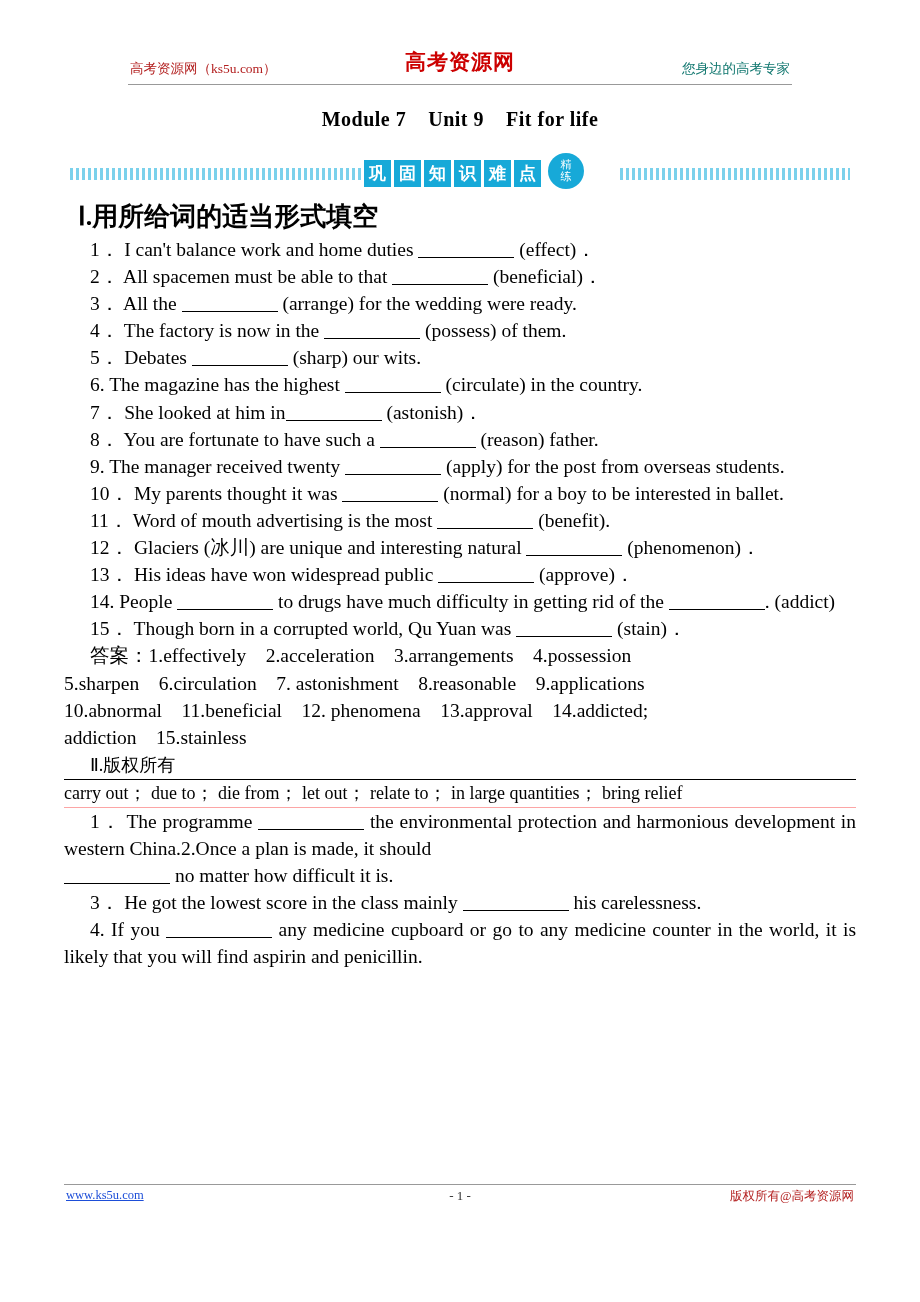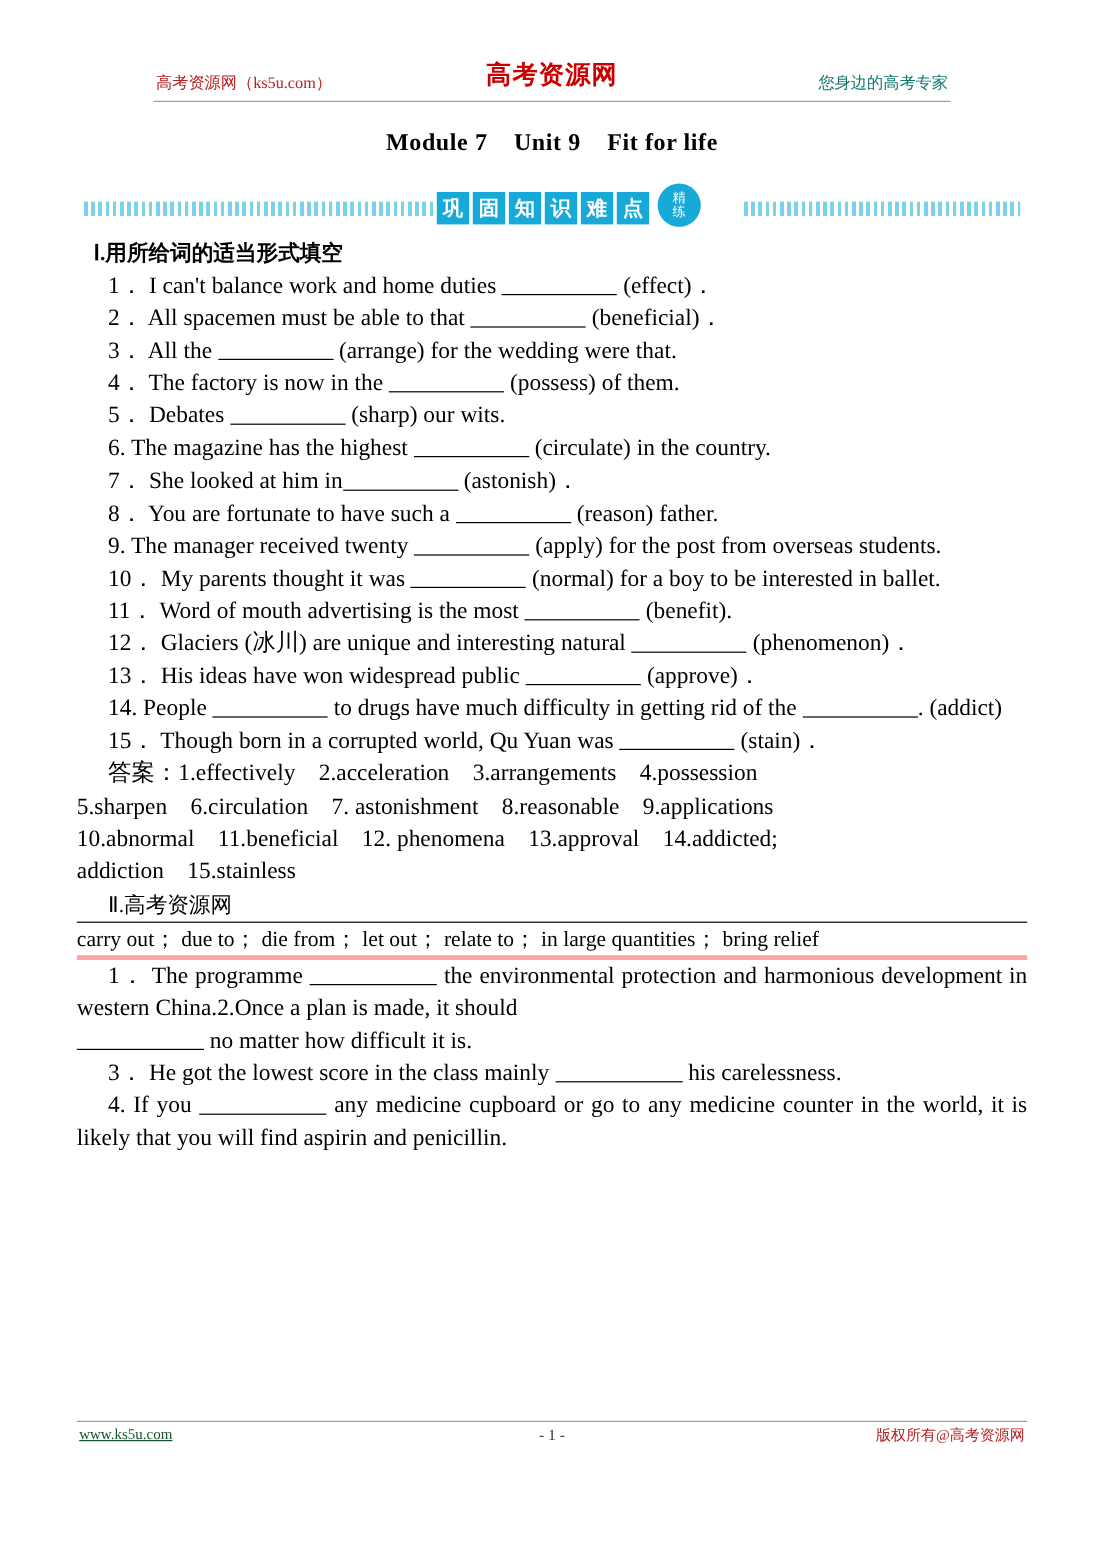--- a/index.html
+++ b/index.html
@@ -121,21 +121,21 @@
     align-items: center;
     justify-content: center;
     flex-direction: column;
     line-height: 1.05;
     margin-left: 4px;
     margin-top: -4px;
   }
 
   
   .section-head {
-    font-size: 18px;
+    font-size: 26px;
     font-weight: bold;
     margin: 2px 0 2px 14px;
   }
   .q {
     font-size: 19.5px;
     line-height: 1.39;
     margin: 0;
     text-indent: 0;
   }
   .q.ind {
@@ -155,21 +155,21 @@
   .blank.lg { width: 106px; }
   .ans {
     font-size: 19.5px;
     line-height: 1.39;
     margin: 0;
   }
   .ans.ind { text-indent: 26px; }
   .phrase-box {
     margin-top: 2px;
     border-top: 1px solid #000;
-    border-bottom: 4px solid #fca5a5;
+    border-bottom: 1px solid #fca5a5;
     font-size: 18px;
     line-height: 1.5;
     white-space: nowrap;
     overflow: hidden;
   }
   
   .footer {
     position: absolute;
     left: 64px;
     right: 64px;
@@ -178,21 +178,21 @@
   }
   .footer-rule {
     position: absolute;
     left: 0; right: 0; top: 0;
     border-top: 1px solid #999999;
   }
   .footer-left {
     position: absolute;
     left: 2px; top: 4px;
     font-size: 12.5px;
-    color: #14532d;
+    color: #1d4ed8;
     text-decoration: underline;
   }
   .footer-center {
     position: absolute;
     left: 0; right: 0; top: 4px;
     text-align: center;
     font-size: 13px;
     color: #333333;
   }
   .footer-right {
@@ -248,21 +248,21 @@
     <span>2．</span>
     <span>All spacemen must be able to that</span>
     <span class="blank md"></span>
     <span>(beneficial)．</span>
   </p>
 
   <p class="q ind">
     <span>3．</span>
     <span>All the</span>
     <span class="blank md"></span>
-    <span>(arrange) for the wedding were that.</span>
+    <span>(arrange) for the wedding were ready.</span>
   </p>
 
   <p class="q ind">
     <span>4．</span>
     <span>The factory is now in the</span>
     <span class="blank md"></span>
     <span>(possess) of them.</span>
   </p>
 
   <p class="q ind">
@@ -340,21 +340,21 @@
     <span>Though born in a corrupted world, Qu Yuan was</span>
     <span class="blank md"></span>
     <span>(stain)．</span>
   </p>
 
   <p class="ans ind"><span>答案：</span><span>1.effectively　2.acceleration　3.arrangements　4.possession</span></p>
   <p class="ans">5.sharpen　6.circulation　7. astonishment　8.reasonable　9.applications</p>
   <p class="ans">10.abnormal　11.beneficial　12. phenomena　13.approval　14.addicted;</p>
   <p class="ans">addiction　15.stainless</p>
 
-  <div class="section-head" style="font-weight:normal;font-size:18px;margin-left:26px;">Ⅱ.高考资源网</div>
+  <div class="section-head" style="font-weight:normal;font-size:18px;margin-left:26px;">Ⅱ.版权所有</div>
 
   <div class="phrase-box">carry out；  due to；  die from；  let out；  relate to；  in large quantities；  bring relief</div>
 
   <p class="q ind just">
     <span>1．</span>
     <span>The programme</span>
     <span class="blank lg"></span>
     <span>the environmental protection and harmonious development in western China.2.Once a plan is made, it should</span>
   </p>
 

